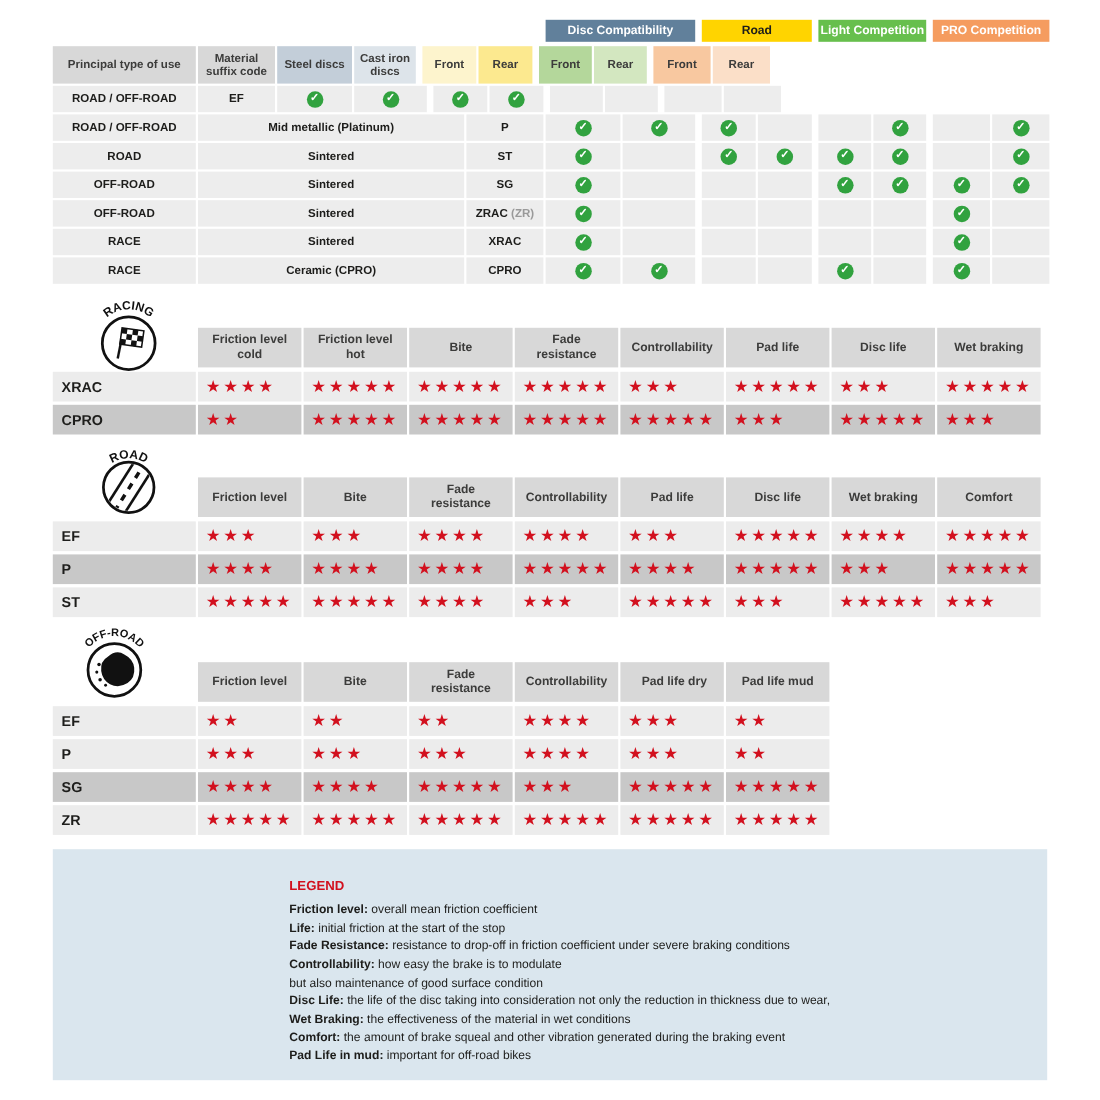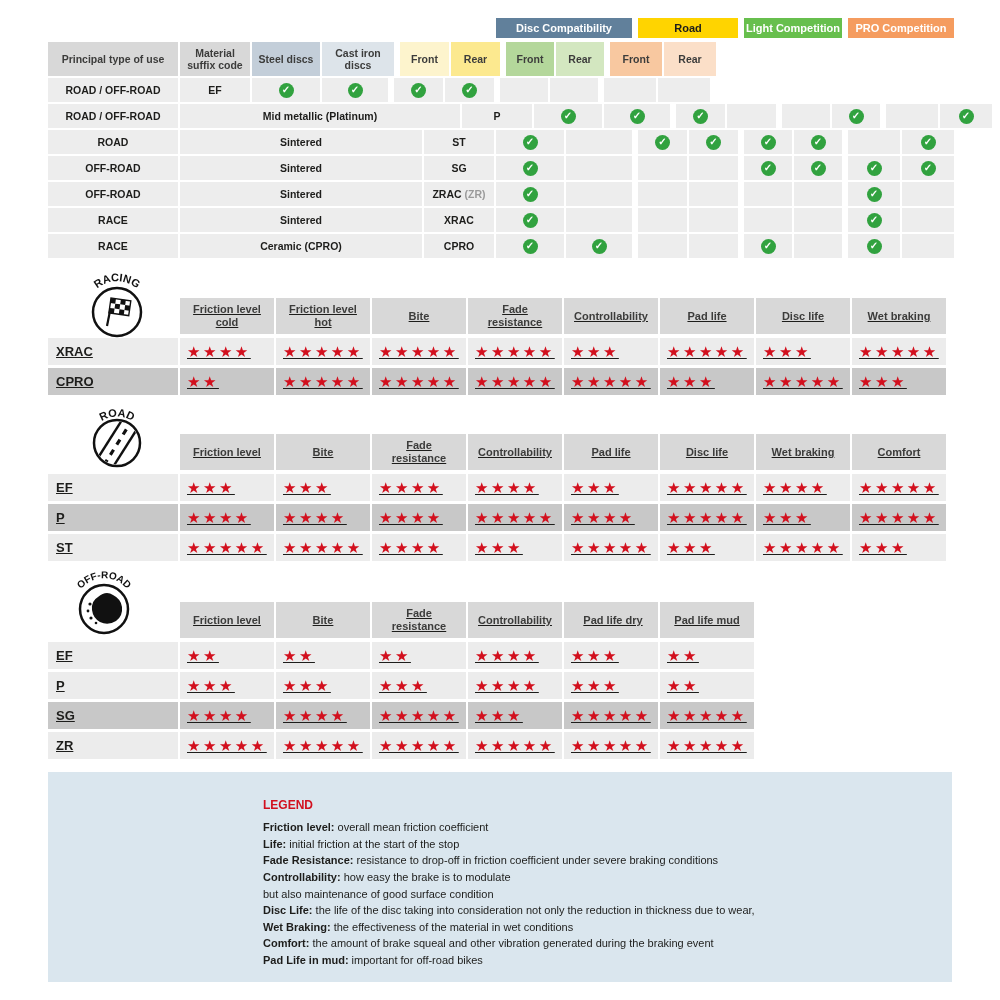--- a/index.html
+++ b/index.html
@@ -21,21 +21,21 @@
   .ch-row{height:34px;margin-bottom:2px;}
   .chcell{background:#d8d8d8;font-size:10.5px;font-weight:bold;color:#3c3c3b;
           line-height:1.15;padding:0 4px;}
   .data-row{height:24px;margin-bottom:2px;}
   .dcell{background:#ededed;font-size:10.5px;font-weight:bold;color:#1d1d1b;}
   .note{display:inline;color:#9a9a9a;margin-left:3px;}
   .check{width:15px;height:15px;border-radius:50%;background:#31a23f;color:#fff;
          font-size:10px;font-weight:bold;display:flex;align-items:center;
          justify-content:center;line-height:1;}
   
-  .rtable{position:absolute;left:48px;text-decoration:underline;}
+  .rtable{position:absolute;left:48px;}
   #rt-racing{top:298px;}
   #rt-road{top:434px;}
   #rt-offroad{top:602px;}
   .rrow{display:flex;}
   .rhead{height:36px;margin-bottom:4px;}
   .rhcell{background:#d8d8d8;font-size:11px;font-weight:bold;color:#3c3c3b;
           line-height:1.15;padding:0 6px;}
   .rdata{height:27px;margin-bottom:3px;}
   .rdata.light .cell{background:#ececec;}
   .rdata.dark .cell{background:#c8c8c8;}
@@ -71,21 +71,21 @@
       </div>
       <div class="grp">
         <div class="cell ghcell" style="width: 106px; background: rgb(245, 156, 95); color: rgb(255, 255, 255);">PRO Competition</div>
       </div>
     </div>
     <div class="crow ch-row">
       <div class="cell chcell" style="width: 130px;">Principal type of use</div>
       <div class="cell chcell" style="width: 70px;">Material suffix code</div>
       <div class="grp">
         <div class="cell chcell" style="width: 68px; background: rgb(195, 206, 217);">Steel discs</div>
-        <div class="cell chcell" style="width: 72px; background: rgb(221, 228, 234);">Cast iron discs</div>
+        <div class="cell chcell" style="width: 56px; background: rgb(221, 228, 234);">Cast iron discs</div>
       </div>
       <div class="grp">
         <div class="cell chcell" style="width: 49px; background: rgb(253, 244, 205);">Front</div>
         <div class="cell chcell" style="width: 49px; background: rgb(252, 233, 143);">Rear</div>
       </div>
       <div class="grp">
         <div class="cell chcell" style="width: 48px; background: rgb(180, 215, 155);">Front</div>
         <div class="cell chcell" style="width: 48px; background: rgb(211, 231, 192);">Rear</div>
       </div>
       <div class="grp">
@@ -116,21 +116,21 @@
         <div class="cell dcell" style="width: 48px;"></div>
         <div class="cell dcell" style="width: 48px;"></div>
       </div>
       <div class="grp">
         <div class="cell dcell" style="width: 52px;"></div>
         <div class="cell dcell" style="width: 52px;"></div>
       </div>
     </div>
     <div class="crow data-row">
       <div class="cell dcell" style="width: 130px;">ROAD / OFF-ROAD</div>
-      <div class="cell dcell" style="width: 280px;">Mid metallic (Platinum)</div>
+      <div class="cell dcell" style="width: 242px;">Mid metallic (Platinum)</div>
       <div class="cell dcell" style="width: 70px;">P</div>
       <div class="grp">
         <div class="cell dcell" style="width: 68px;">
           <div class="check">✓</div>
         </div>
         <div class="cell dcell" style="width: 66px;">
           <div class="check">✓</div>
         </div>
       </div>
       <div class="grp">

